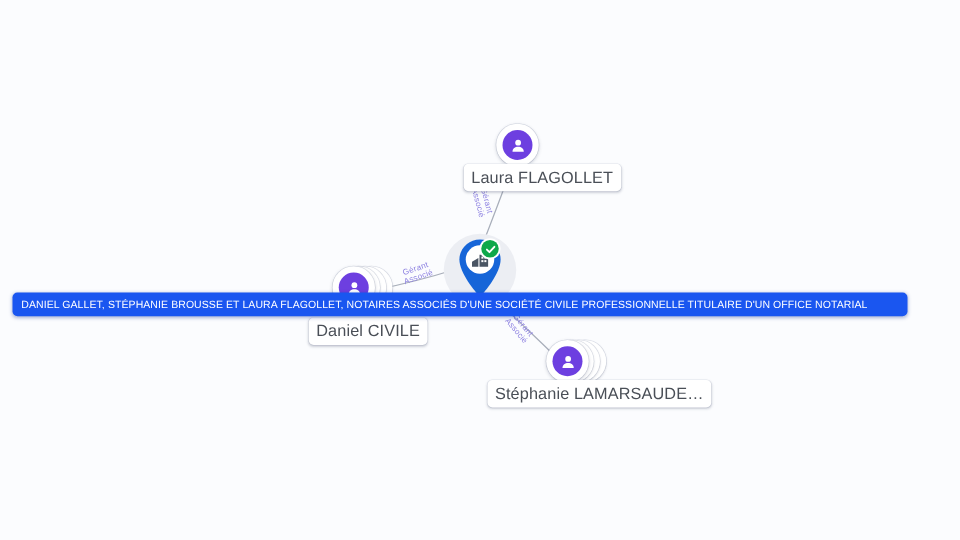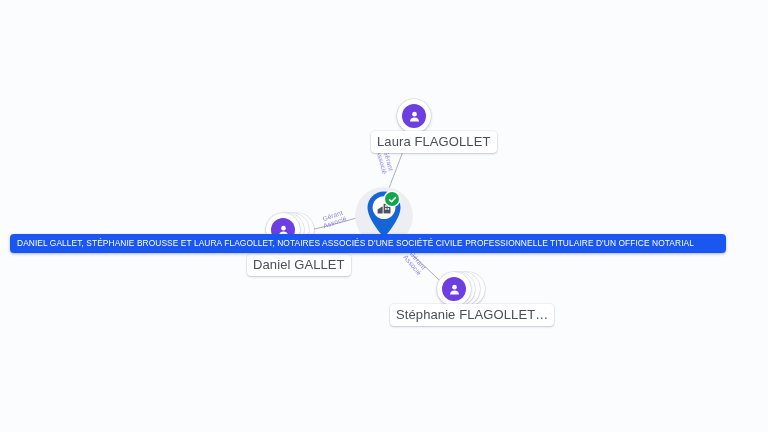--- a/index.html
+++ b/index.html
@@ -198,36 +198,36 @@
     <div class="stack-card s1"></div>
     <div class="avatar-disc">
       <div class="avatar-inner">
         <svg width="15" height="15" viewBox="0 0 24 24" fill="#ffffff">
           <circle cx="12" cy="8.2" r="3.7"></circle>
           <path d="M4.8 19.8c0-3.9 3.3-6.3 7.2-6.3s7.2 2.4 7.2 6.3z"></path>
         </svg>
       </div>
     </div>
   </div>
-  <div class="node-label" style="left:247px; top:254px;">Daniel GALLET</div>
+  <div class="node-label" style="left:247px; top:254px;">Daniel CIVILE</div>
 
   <div class="person-node" style="left:437px; top:272px;">
     <div class="stack-card s3"></div>
     <div class="stack-card s2"></div>
     <div class="stack-card s1"></div>
     <div class="avatar-disc">
       <div class="avatar-inner">
         <svg width="15" height="15" viewBox="0 0 24 24" fill="#ffffff">
           <circle cx="12" cy="8.2" r="3.7"></circle>
           <path d="M4.8 19.8c0-3.9 3.3-6.3 7.2-6.3s7.2 2.4 7.2 6.3z"></path>
         </svg>
       </div>
     </div>
   </div>
-  <div class="node-label" style="left:390px; top:304px;">Stéphanie FLAGOLLET…</div>
+  <div class="node-label" style="left:390px; top:304px;">Stéphanie LAMARSAUDE…</div>
 
   <div class="company-node" style="left:355px; top:187px;">
     <div class="company-halo"></div>
     <div class="company-pin">
       <svg width="38" height="48" viewBox="0 0 38 48">
         <path d="M19 1.5c-9.1 0-16.5 7.2-16.5 16.1 0 10.9 13.2 26.3 15.3 28.6.7.7 1.7.7 2.4 0 2.1-2.3 15.3-17.7 15.3-28.6 0-8.9-7.4-16.1-16.5-16.1z" fill="#1665d8"></path>
         <circle cx="19" cy="17.6" r="11.4" fill="#ffffff"></circle>
         <g fill="#4a5563">
           <path d="M12.6 23.4h5.1v-7.1l-5.1 3.1z"></path>
           <path d="M18.6 23.4h6.9v-9.6h-6.9z"></path>

